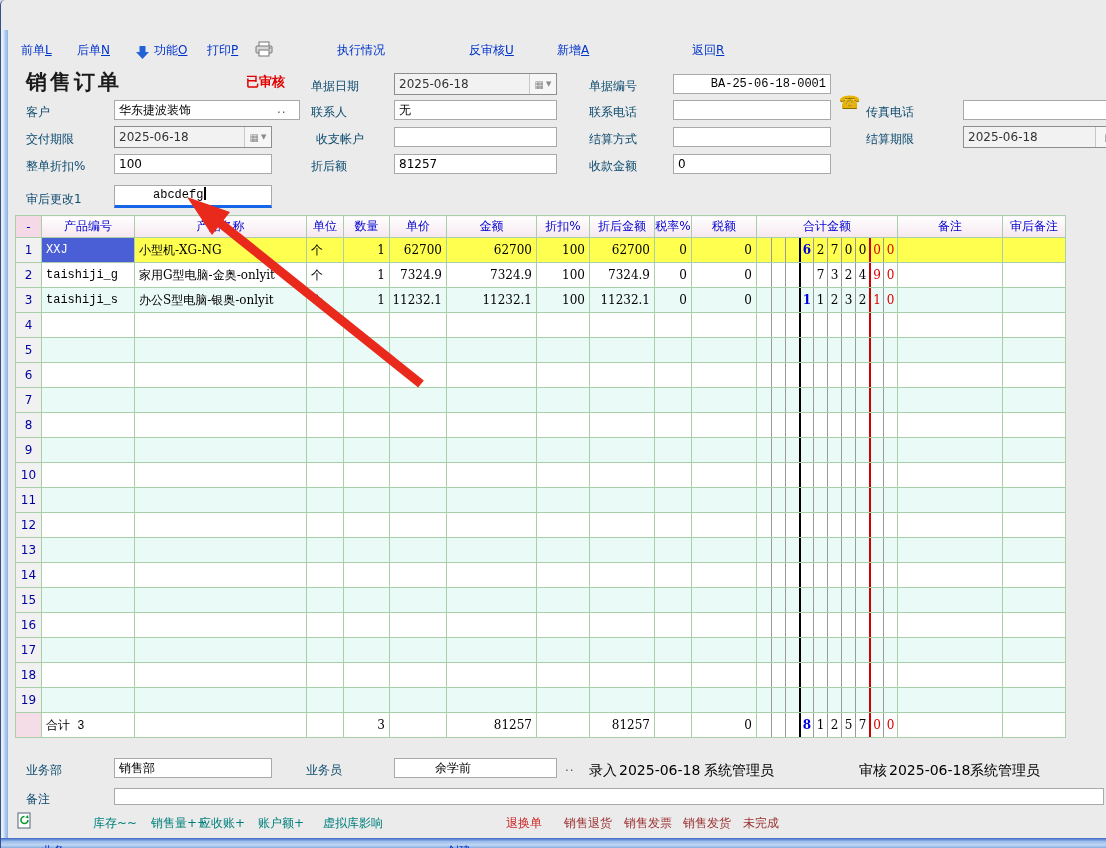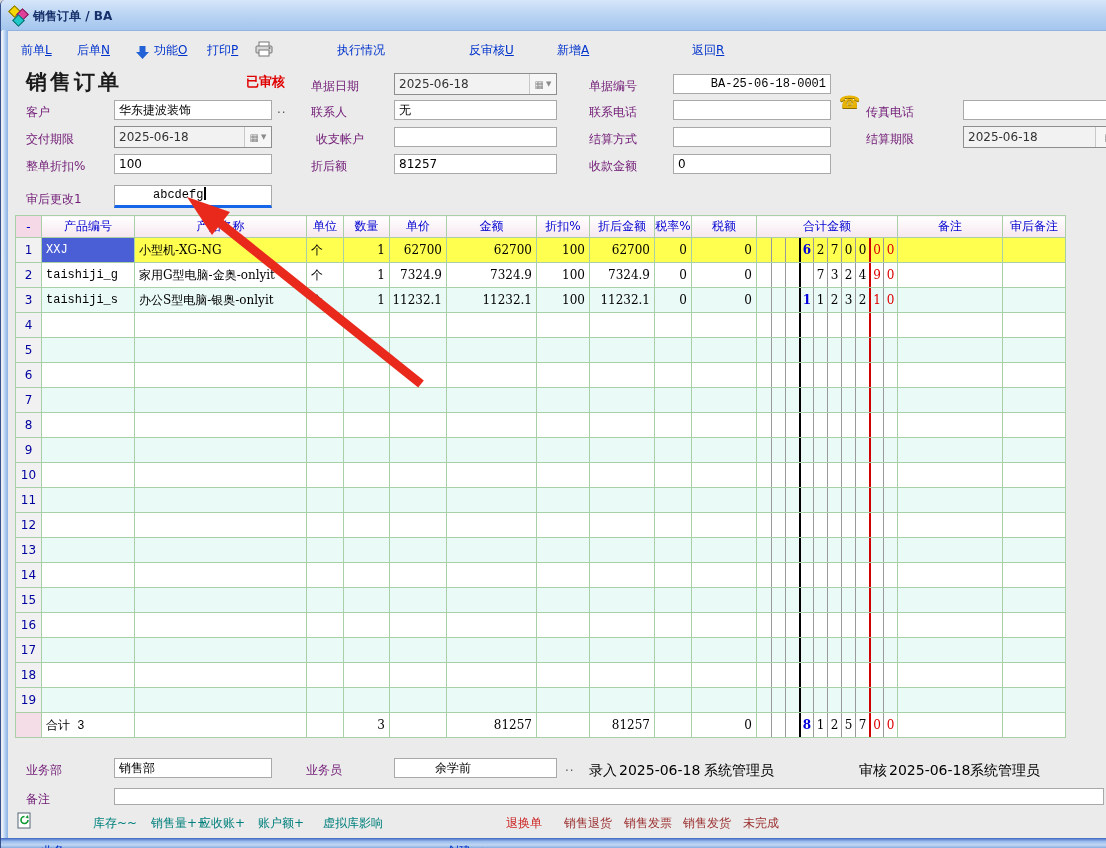--- a/index.html
+++ b/index.html
@@ -20,21 +20,21 @@
              background:linear-gradient(90deg,#f2f7fd,#aac9ee 60%,#8cb2e4);}
   #bottomstrip{position:absolute;left:0;bottom:0;width:100%;height:10px;
              background:linear-gradient(180deg,#3c66c2 0%,#9dbdec 35%,#c2d8f4 70%,#86abdf 100%);}
   
   .tlink{position:absolute;top:42px;font-size:12px;color:var(--link-blue);cursor:pointer;white-space:nowrap;}
   .tlink .hotkey{text-decoration:underline;}
   
   .blink{position:absolute;top:815px;font-size:12px;white-space:nowrap;cursor:pointer;}
   .blue{color:var(--link-blue);margin-top:28px;} .teal{color:var(--teal);} .red{color:var(--bright-red);} .darkred{color:var(--dark-red);}
   
-  .lbl{position:absolute;font-size:12px;color:#701a75;white-space:nowrap;}
+  .lbl{position:absolute;font-size:12px;color:#0c4a6e;white-space:nowrap;}
   .ipt{position:absolute;height:20px;background:#fff;border:1px solid #a9a9a9;font-size:12px;
        padding:0 4px;box-sizing:border-box;font-family:"DejaVu Sans",sans-serif;color:#000;}
   div.ipt{line-height:18px;white-space:nowrap;overflow:hidden;}
   .mono{font-family:"Liberation Mono","DejaVu Sans Mono",monospace;}
   .datefld{position:absolute;height:22px;background:#f2f2f2;border:1px solid #8e8e8e;box-sizing:border-box;
            font-size:12px;color:#333;display:flex;align-items:center;padding-left:4px;}
   .datebtn{margin-left:auto;width:26px;height:100%;display:flex;align-items:center;justify-content:center;
            color:#8a8a8a;font-size:10px;gap:2px;border-left:1px solid #c8c8c8;background:#f6f6f6;cursor:pointer;}
   .focusline{border-bottom:3px solid #1565e8 !important;height:23px;padding-left:38px;}
   .caret{display:inline-block;width:1.5px;height:13px;background:#000;vertical-align:-2px;margin-left:1px;}
@@ -72,28 +72,20 @@
   .dcell.wan{color:var(--digit-blue);font-weight:bold;}
   .ftext{position:absolute;font-size:14px;color:#000;white-space:nowrap;}
   .icon-box{position:absolute;cursor:pointer;}
   #arrow-overlay{position:absolute;left:0;top:0;width:1106px;height:848px;pointer-events:none;z-index:50;}
 </style>
 </head>
 <body>
 
 <div id="window">
 
-  <div id="titlebar">
-    <span class="app-icon">
-      <span class="dia y"></span>
-        <span class="dia p"></span>
-        <span class="dia c"></span>
-    </span>
-    <span class="ttl">销售订单 / BA</span>
-  </div>
 
   <div id="leftstrip"></div>
   <div id="bottomstrip"></div>
 
   <span class="tlink" style="left:20px"><span>前单</span><span class="hotkey">L</span></span>
   <span class="tlink" style="left:76px"><span>后单</span><span class="hotkey">N</span></span>
   <span class="icon-box" style="left:135px;top:44px">
     <svg width="13" height="13">
         <polygon points="6.5,13 0,6 3.5,6 3.5,0 9.5,0 9.5,6 13,6" fill="#2261d6"></polygon>
       </svg>
@@ -121,21 +113,21 @@
     <span>2025-06-18</span>
     <span class="datebtn">
         <span>▦</span>
         <span style="font-size:7px">▼</span>
       </span>
   </div>
   <span class="lbl" style="left:588px;top:78px">单据编号</span>
   <input class="ipt mono" style="left: 672px; top: 74px; width: 158px; text-align: right;" value="BA-25-06-18-0001">
 
   <span class="lbl" style="left:25px;top:104px">客户</span>
-  <input class="ipt" style="left: 113px; top: 100px; width: 158px;" value="华东捷波装饰">
+  <input class="ipt" style="left: 113px; top: 100px; width: 186px;" value="华东捷波装饰">
   <span class="dots" style="left:276px;top:102px">..</span>
   <span class="lbl" style="left:310px;top:104px">联系人</span>
   <input class="ipt" style="left: 393px; top: 100px; width: 163px;" value="无">
   <span class="lbl" style="left:588px;top:104px">联系电话</span>
   <input class="ipt" style="left: 672px; top: 100px; width: 158px;" value="">
   <span class="phone">☎</span>
   <span class="lbl" style="left:865px;top:104px">传真电话</span>
   <input class="ipt" style="left: 962px; top: 100px; width: 160px;" value="">
 
   <span class="lbl" style="left:25px;top:131px">交付期限</span>

